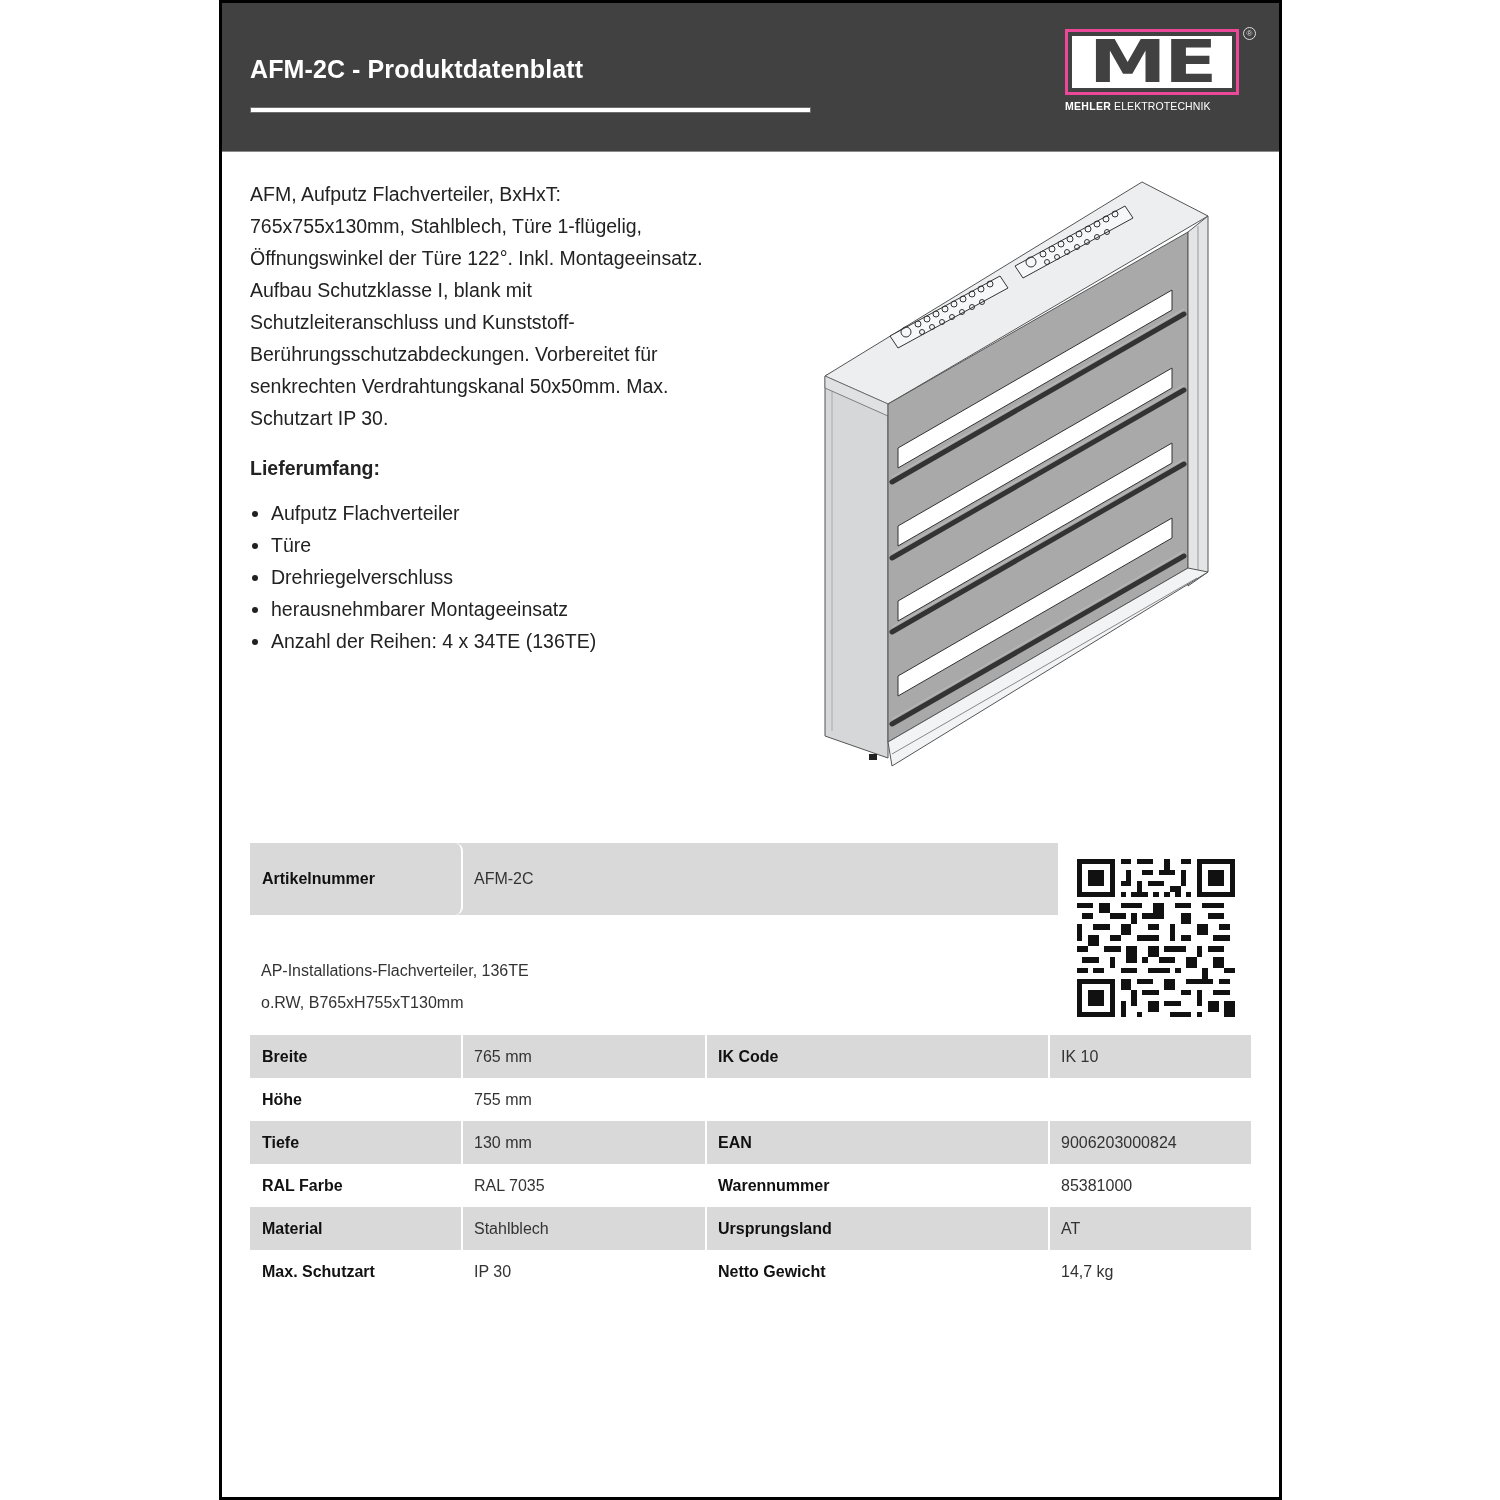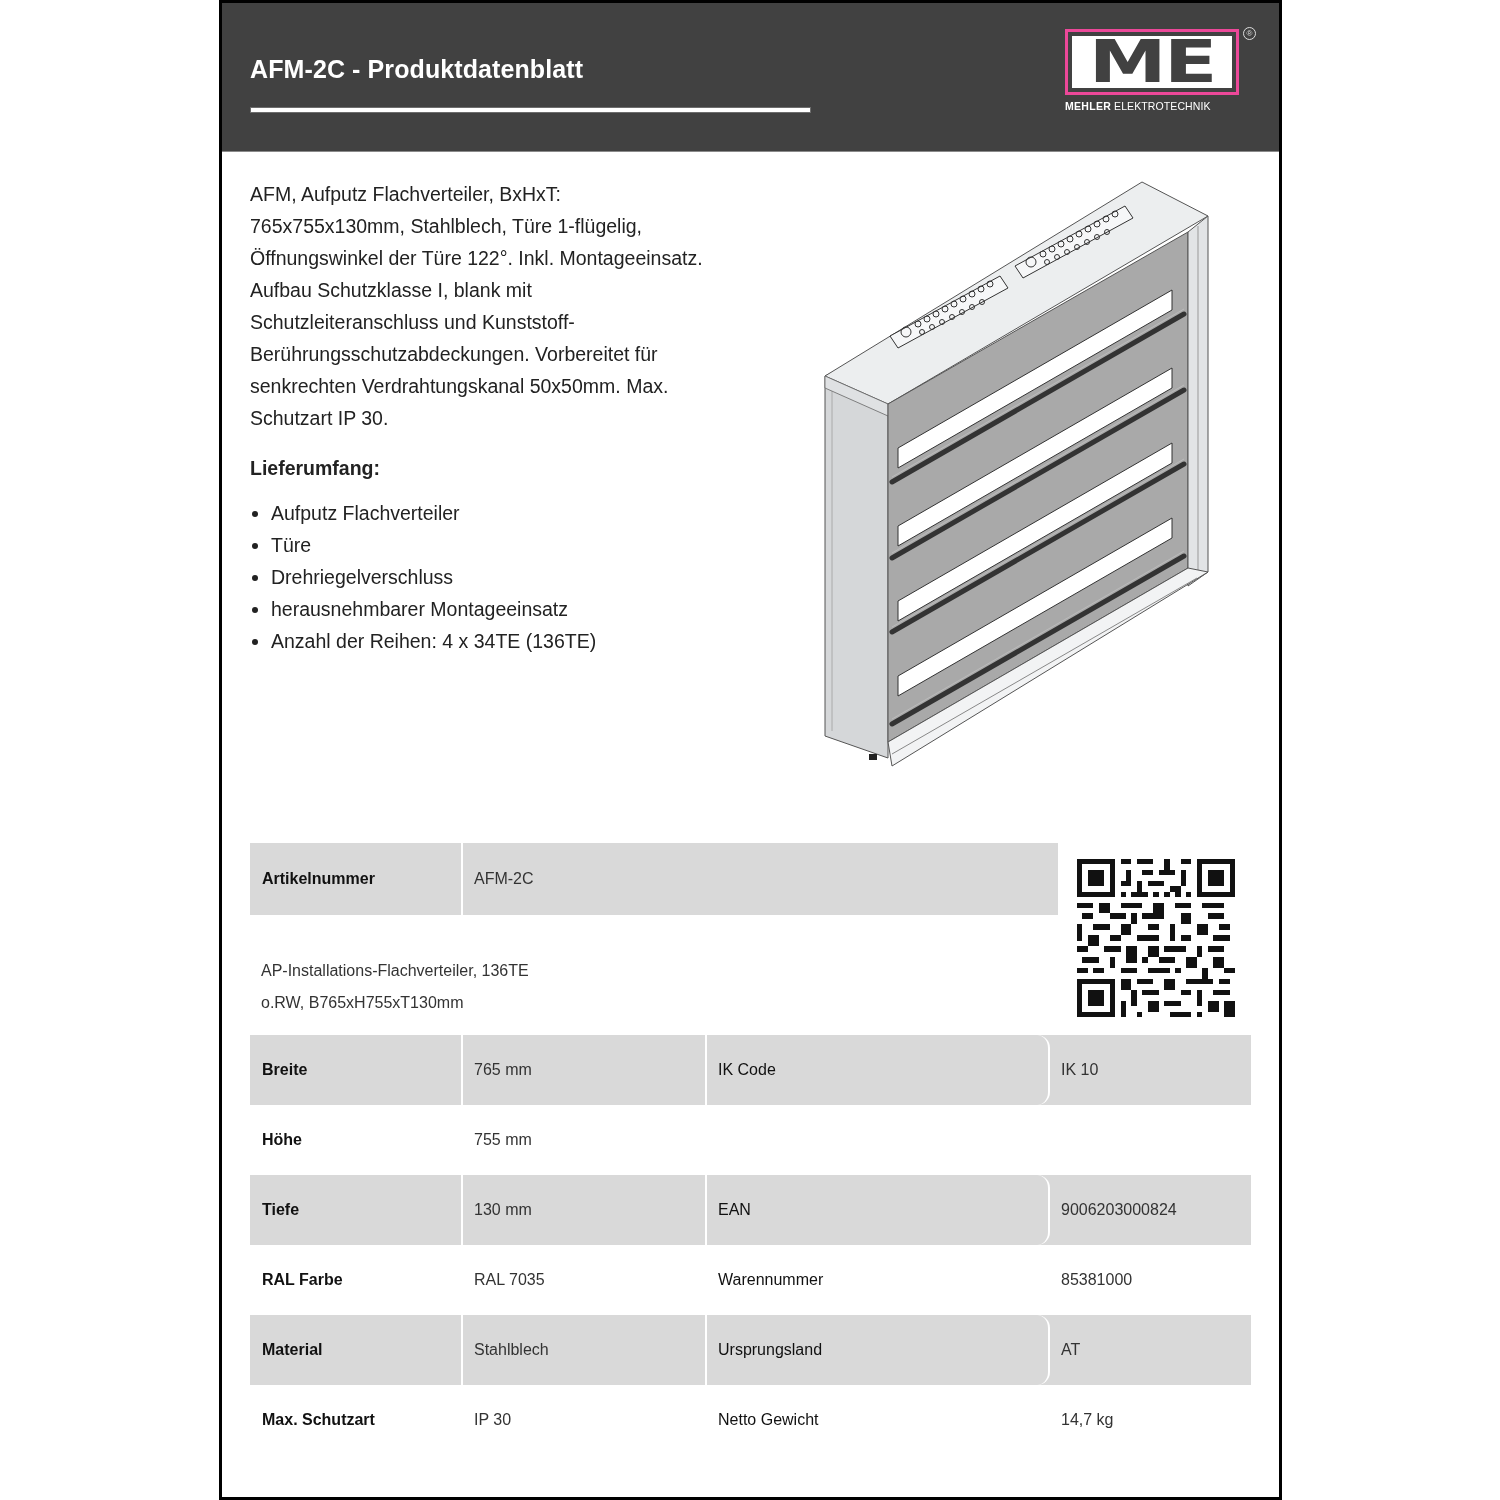--- a/index.html
+++ b/index.html
@@ -63,34 +63,34 @@
     }
 
     .product-img { position: absolute; left: 600px; top: 176px; width: 395px; height: 600px; }
 
     .table-top { position: absolute; left: 28px; top: 843px; width: 808px; }
     .row-art {
       position: absolute; left: 0; top: 0; width: 808px; height: 72px; background: #d9d9d9;
       display: flex;
     }
     .row-bez { position: absolute; left: 0; top: 74px; width: 808px; height: 116px; display: flex; }
-    .c1 { width: 213px; padding-left: 12px; display: flex; align-items: center; font-weight: bold; font-size: 16px; color: #111; border-right: 2px solid #fff; }
+    .c1 { width: 213px; padding-left: 12px; display: flex; align-items: center; font-weight: bold; font-size: 16px; color: #111; border-right: 2px solid #fff; border-radius: 8px; }
     .c2 { flex: 1; padding-left: 11px; display: flex; align-items: center; font-size: 16px; color: #333; }
     .bez-val { display: flex; flex-direction: column; justify-content: center; line-height: 32px; margin-top: 24px; }
 
     .qr { position: absolute; left: 855px; top: 859px; width: 158px; height: 158px; }
 
     .specs { position: absolute; left: 28px; top: 1035px; width: 1001px; }
-    .spec-row { display: flex; height: 70px; }
+    .spec-row { display: flex; height: 43px; }
     .spec-row.shaded { background: #d9d9d9; }
     .spec-row > div { display: flex; align-items: center; font-size: 16px; border-right: 2px solid #fff; }
     .spec-row > div:last-child { border-right: none; }
     .s1 { width: 213px; padding-left: 12px; font-weight: bold; color: #111; }
     .s2 { width: 244px; padding-left: 11px; color: #333; }
-    .s3 { width: 343px; padding-left: 11px; font-weight: normal; color: #111; border-radius: 13px; }
+    .s3 { width: 343px; padding-left: 11px; font-weight: bold; color: #111; }
     .s4 { flex: 1; padding-left: 11px; color: #333; }
   </style>
 </head>
 <body>
 
 <div class="page">
 
   <div class="header">
     <div class="header-title">AFM-2C - Produktdatenblatt</div>
     <div class="header-line"></div>

